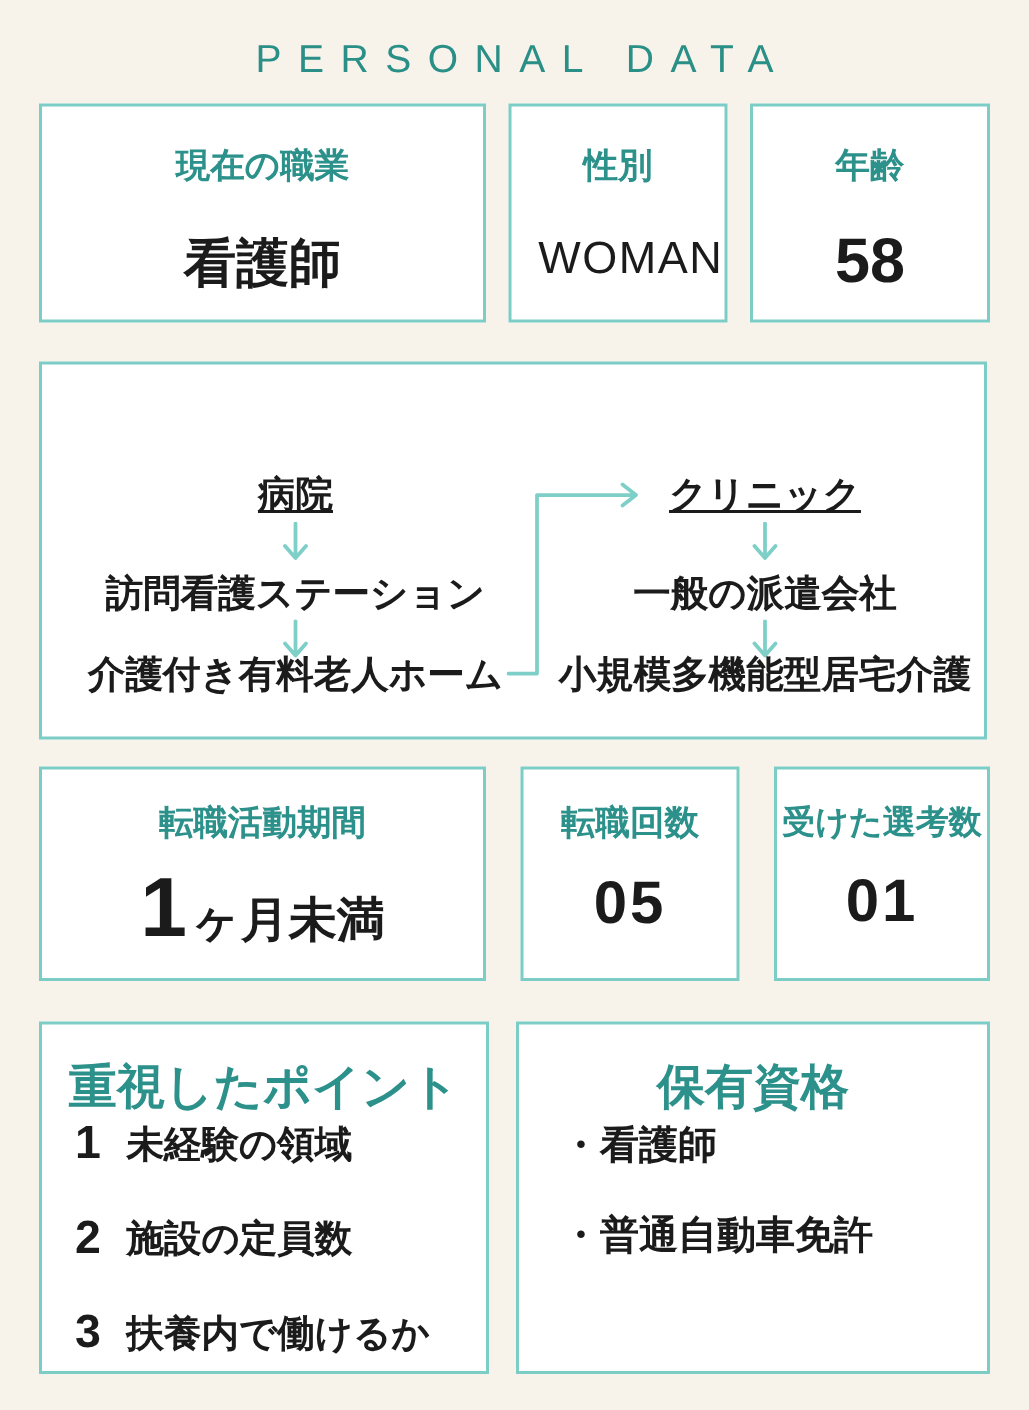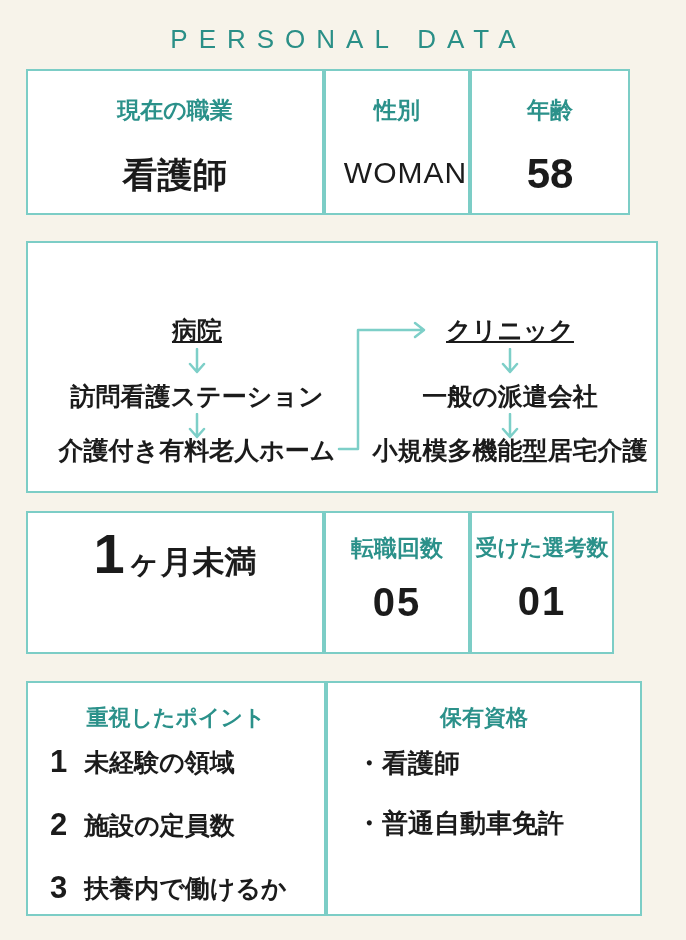--- a/index.html
+++ b/index.html
@@ -20,21 +20,21 @@
     letter-spacing: 11px;
     text-indent: 11px;
     color: #2a8f87;
   }
 
   .box {
     background: #ffffff;
     border: 2px solid #7ccdc6;
   }
 
-  .row { display: flex; justify-content: flex-start; }
+  .row { display: flex; justify-content: space-between; }
   .row1 { margin-top: 14px; }
   .row1 .box { height: 146px; text-align: center; }
   .box-occupation { width: 298px; }
   .box-gender { width: 146px; }
   .box-age { width: 160px; }
 
   .box-label {
     margin-top: 24px;
     font-size: 23px;
     font-weight: 700;
@@ -95,21 +95,21 @@
   .stat-num { margin-top: 16px; font-size: 40px; font-weight: 600; letter-spacing: 2px; color: #1b1b1b; }
 
   
   .row4 { margin-top: 27px; }
   .row4 .box { height: 235px; position: relative; }
   .box-points { width: 300px; }
   .box-quals { width: 316px; }
   .section-title {
     margin-top: 20px;
     text-align: center;
-    font-size: 22px;
+    font-size: 32px;
     font-weight: 700;
     color: #2b918a;
   }
   .point-item {
     position: absolute;
     left: 22px;
     display: flex;
     align-items: center;
     gap: 17px;
     height: 34px;
@@ -184,20 +184,21 @@
       <div class="career-item ci-r3">小規模多機能型居宅介護</div>
     </div>
 
     <svg class="career-connector" width="632" height="252" viewBox="0 0 632 252">
       <path d="M311 206 H330 V87 H394 M387 80 L396 87 L387 94" stroke="#7dcfc8" stroke-width="2.5" fill="none" stroke-linecap="round" stroke-linejoin="round"></path>
     </svg>
   </section>
 
   <div class="row row3">
     <section class="box box-duration">
+      <div class="box-label">転職活動期間</div>
       <div class="duration-value">
         <span class="duration-big">1</span><span class="duration-small">ヶ月未満</span>
       </div>
     </section>
     <section class="box box-changes">
       <div class="box-label">転職回数</div>
       <div class="stat-num">05</div>
     </section>
     <section class="box box-selections">
       <div class="box-label">受けた選考数</div>

